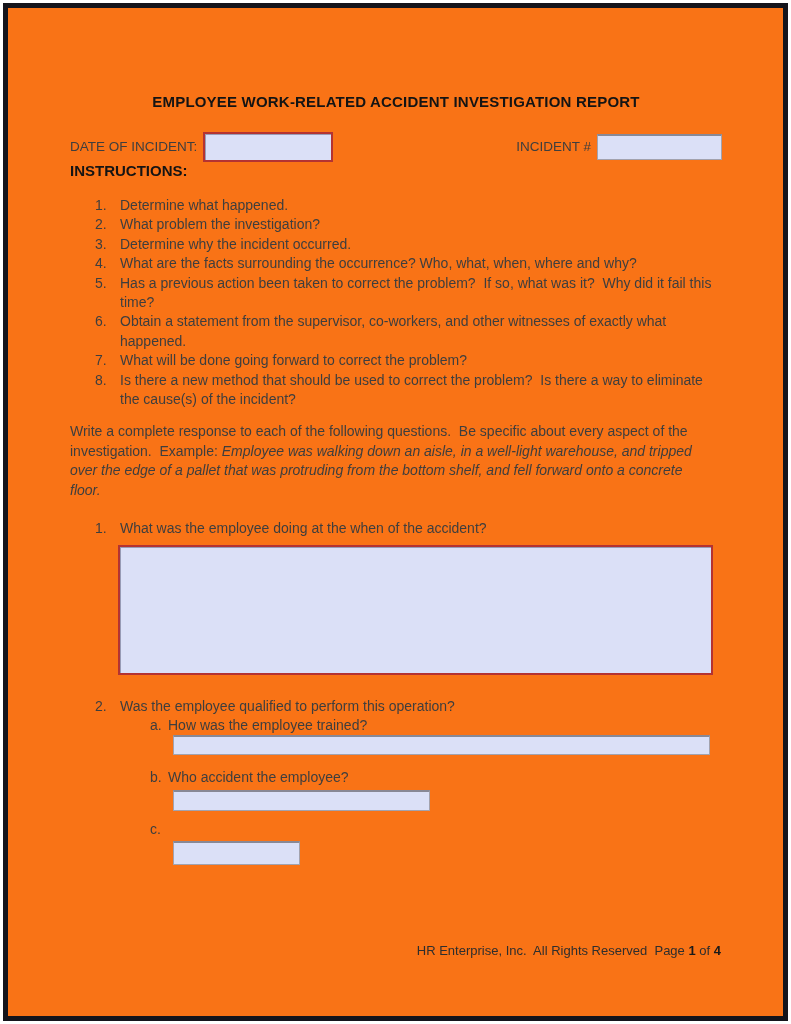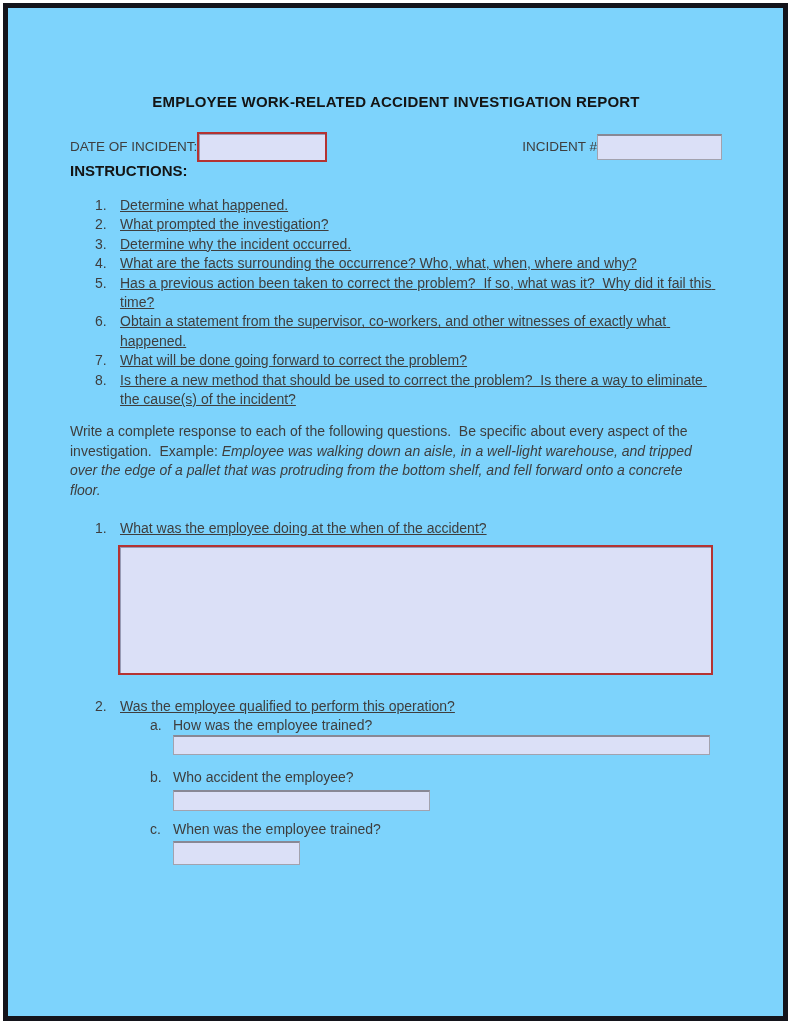--- a/index.html
+++ b/index.html
@@ -12,21 +12,21 @@
     height: 1024px;
     position: relative;
     font-family: "Liberation Sans", sans-serif;
     color: #3e3e3e;
     overflow: hidden;
   }
   .page-frame {
     position: absolute;
     inset: 3px;
     border: 5px solid #14141b;
-    background: #7dd3fc;
+    background: #f97316;
     box-sizing: border-box;
   }
   .content {
     position: absolute;
     inset: 8px;
     padding: 0 53px 0 54px;
     box-sizing: border-box;
     font-size: 14px;
     line-height: 19.4px;
   }
@@ -42,20 +42,21 @@
   .meta-row {
     margin-top: 21px;
     display: flex;
     justify-content: space-between;
     align-items: center;
     height: 30px;
   }
   .meta-left, .meta-right {
     display: flex;
     align-items: center;
+    gap: 6px;
   }
   .meta-label {
     font-size: 13.5px;
     color: #3e3e3e;
     white-space: pre;
   }
   .field {
     background: #dbe0f7;
     box-sizing: border-box;
     outline: none;
@@ -94,21 +95,20 @@
   .list-row .num {
     flex: none;
     width: 21px;
     margin-left: 25px;
     text-align: left;
   }
   .list-row .txt {
     flex: 1;
     margin-left: 4px;
     white-space: pre-wrap;
-    text-decoration: underline;
   }
   .questions-intro {
     margin: 13px 12px 0 0;
     white-space: pre-wrap;
   }
   .italic { font-style: italic; }
   .q1-row { margin-top: 19px; }
   .q1-answer {
     display: block;
     margin: 6px 0 0 48px;
@@ -131,21 +131,20 @@
     align-items: flex-start;
   }
   .sub-row .letter {
     flex: none;
     width: 18px;
     margin-left: 80px;
     text-align: left;
   }
   .sub-row .txt {
     flex: 1;
-    margin-left: 5px;
     white-space: pre-wrap;
   }
   .sub-input {
     display: block;
     margin-left: 103px;
   }
   .sub-input-a { width: 537px; height: 20px; margin-top: 0px; }
   .sub-input-b { width: 257px; height: 21px; margin-top: 2px; }
   .sub-input-c { width: 127px; height: 24px; margin-top: 2px; }
   .sub-gap-b { margin-top: 13px; }
@@ -181,21 +180,21 @@
 
     <div class="section-heading">INSTRUCTIONS:</div>
 
     <div class="steps-list">
       <div class="list-row">
         <span class="num">1.</span>
         <span class="txt">Determine what happened.</span>
       </div>
       <div class="list-row">
         <span class="num">2.</span>
-        <span class="txt">What prompted the investigation?</span>
+        <span class="txt">What problem the investigation?</span>
       </div>
       <div class="list-row">
         <span class="num">3.</span>
         <span class="txt">Determine why the incident occurred.</span>
       </div>
       <div class="list-row">
         <span class="num">4.</span>
         <span class="txt">What are the facts surrounding the occurrence? Who, what, when, where and why?</span>
       </div>
       <div class="list-row">
@@ -236,19 +235,19 @@
     <input type="text" class="field field-gray sub-input sub-input-a" value="" style="">
 
     <div class="sub-row sub-gap-b">
       <span class="letter">b.</span>
       <span class="txt">Who accident the employee?</span>
     </div>
     <input type="text" class="field field-gray sub-input sub-input-b" value="" style="">
 
     <div class="sub-row sub-gap-c">
       <span class="letter">c.</span>
-      <span class="txt">When was the employee trained?</span>
     </div>
     <input type="text" class="field field-gray sub-input sub-input-c" value="" style="">
 
   </div>
 
+  <div class="page-footer"><span>HR Enterprise, Inc.  All Rights Reserved  Page </span><b>1</b><span> of </span><b>4</b></div>
 </div>
 
 </body></html>

